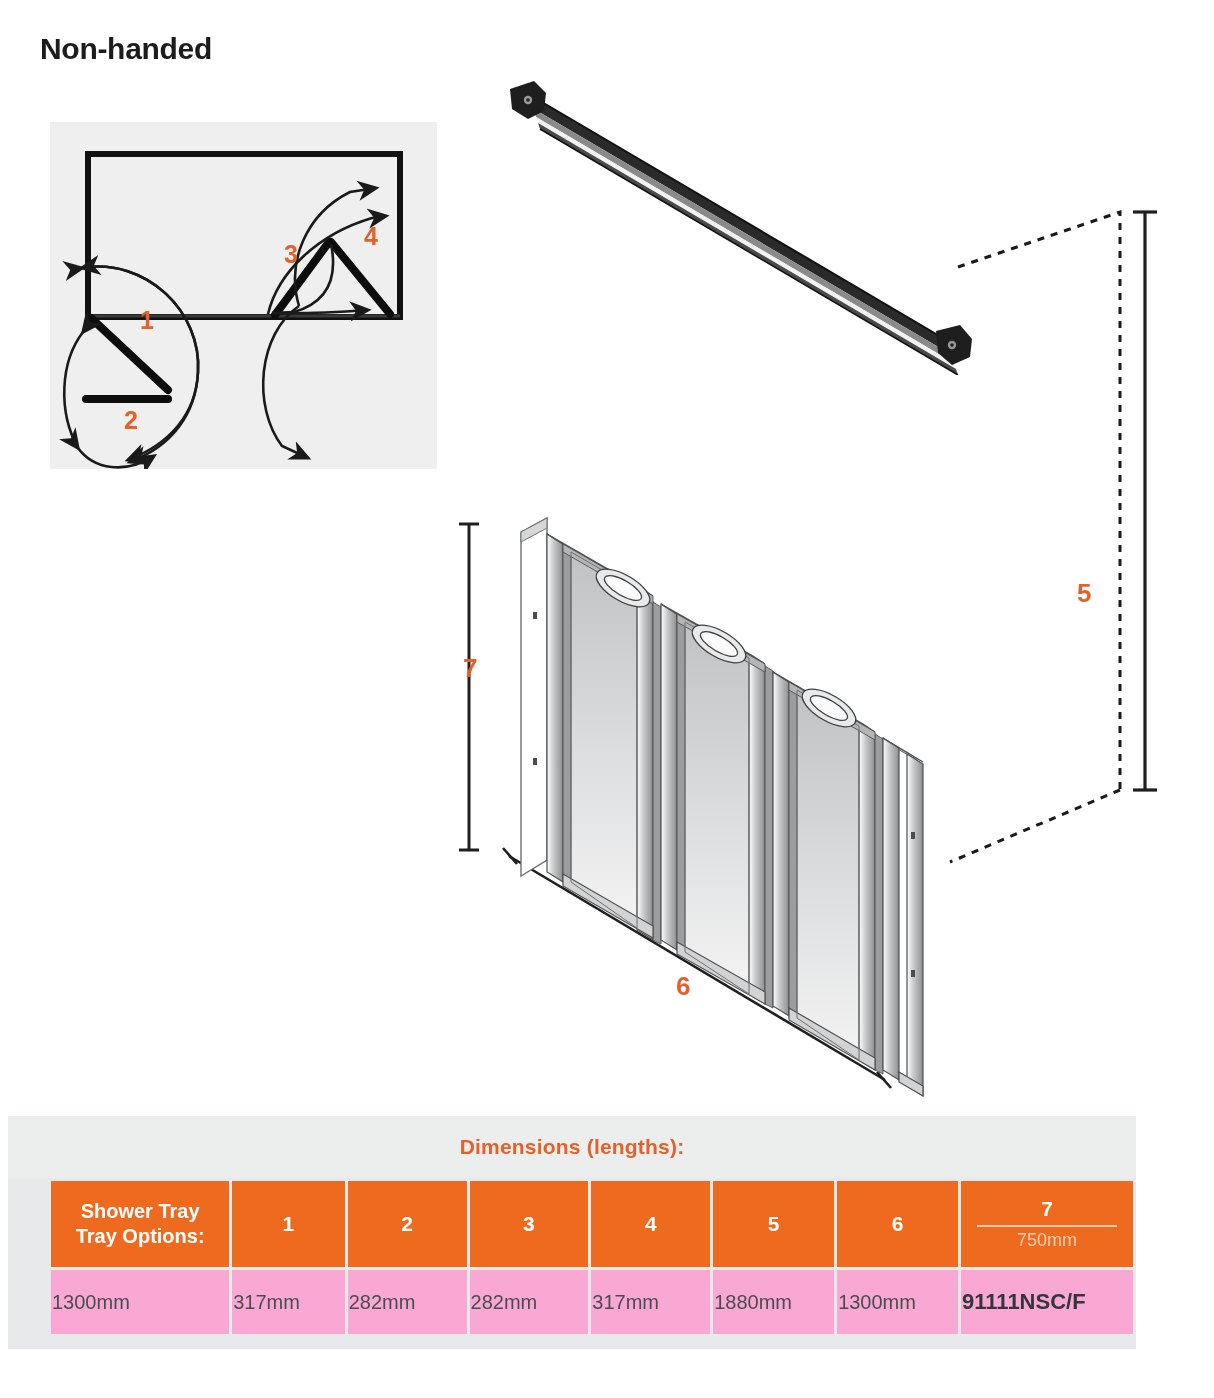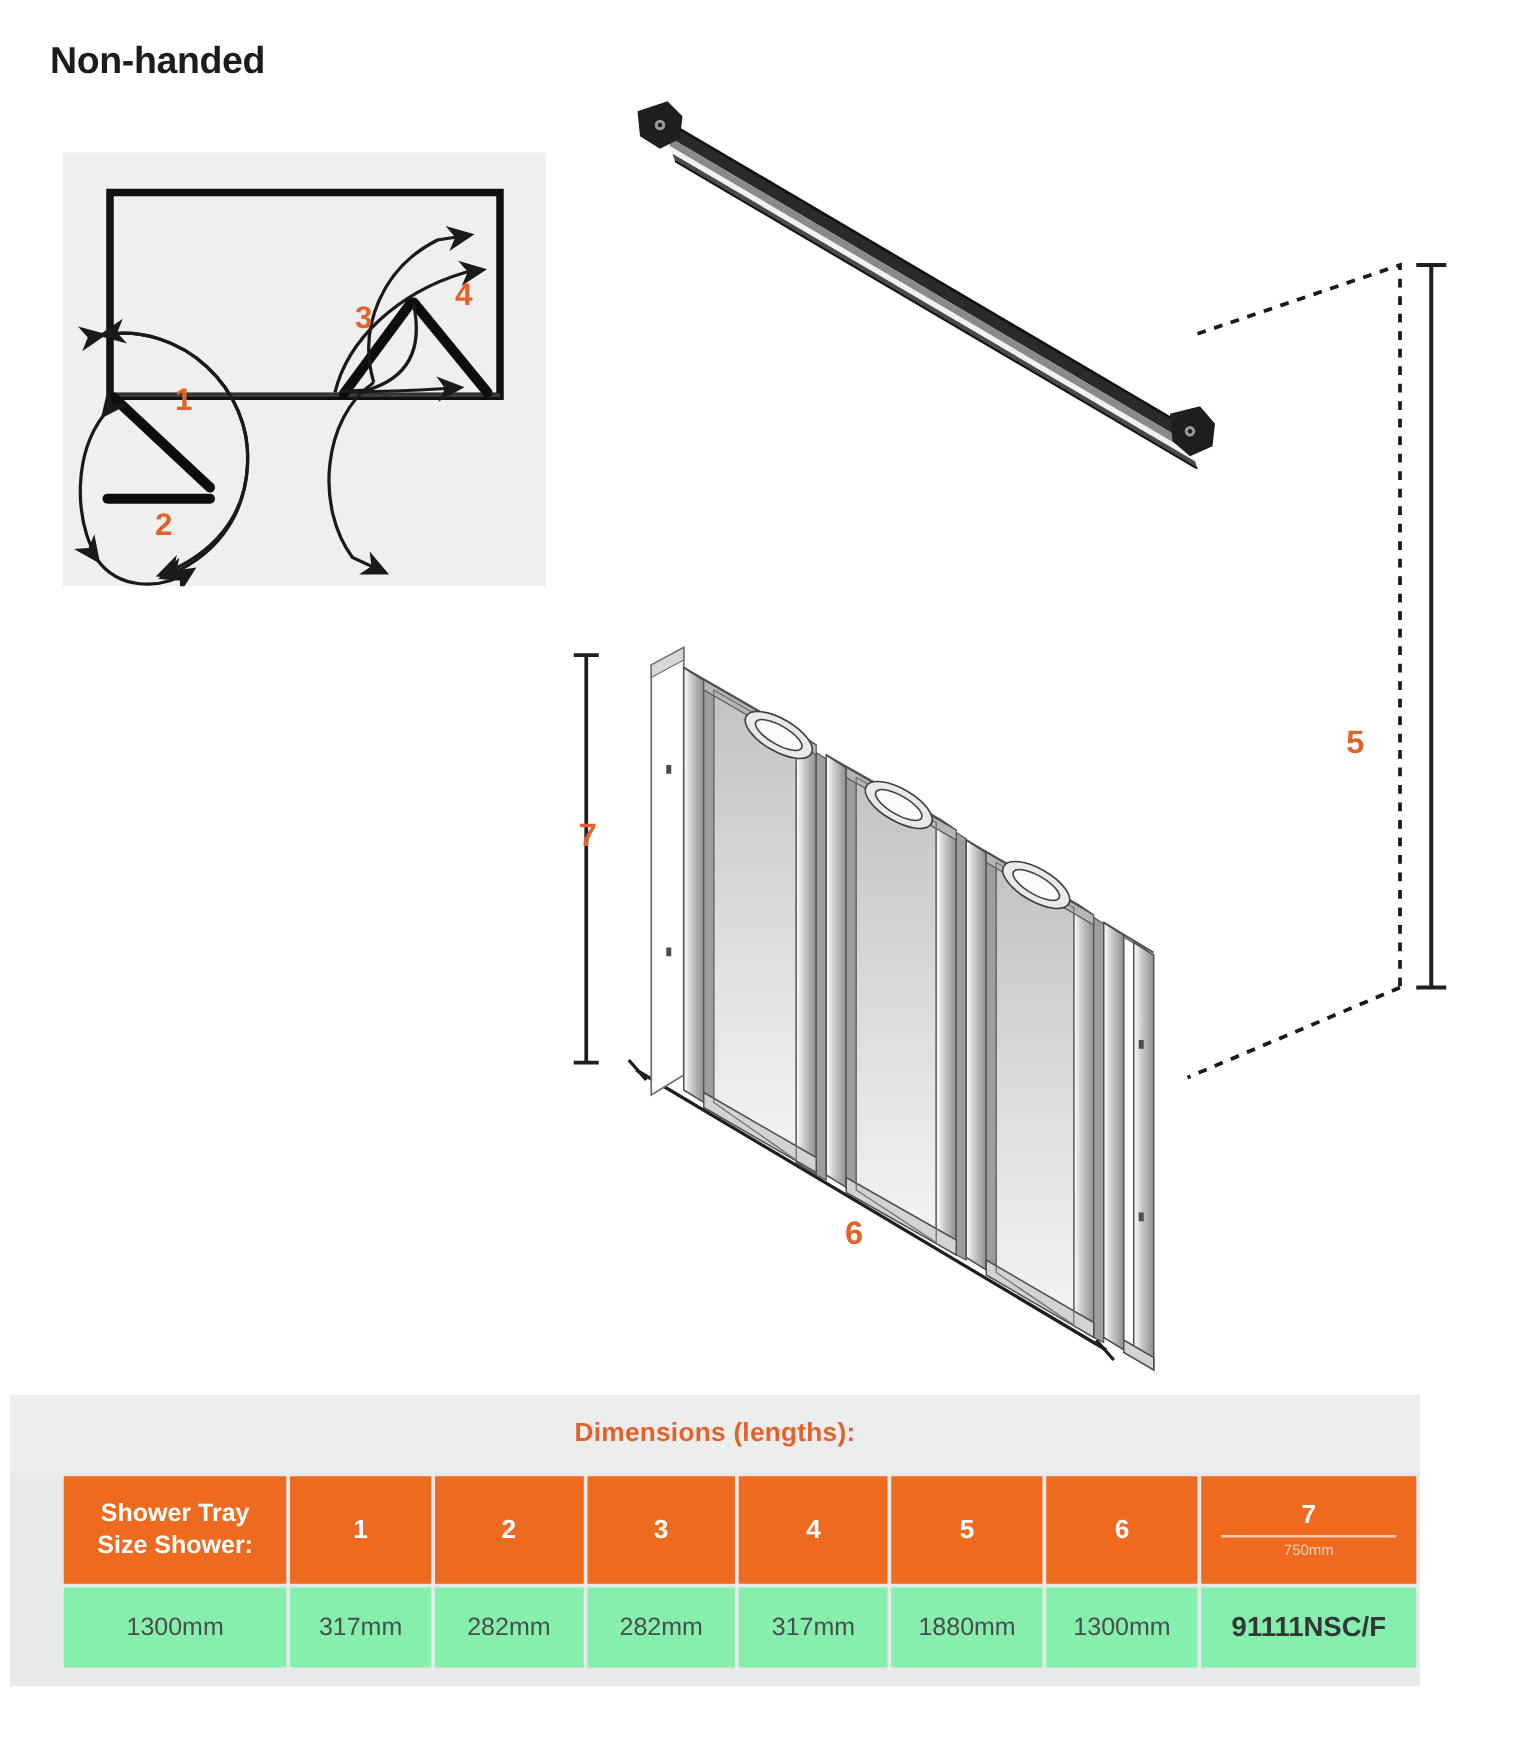--- a/index.html
+++ b/index.html
@@ -121,43 +121,43 @@
     vertical-align: middle;
     text-align: center;
     padding: 0 4px;
   }
   table.dims th.row-label {
     font-size: 20px;
     line-height: 1.25;
     text-align: center;
   }
   table.dims td {
-    background: #86efac;
+    background: #f9a8d4;
     color: #4a4d50;
     font-size: 20px;
     height: 62px;
-    text-align: center;
+    text-align: left;
     vertical-align: middle;
   }
   table.dims td.code {
     color: #33363a;
     font-weight: bold;
     font-size: 22px;
   }
   .col7-wrap { display: block; line-height: 1.05; }
   .col7-num { display: block; font-size: 21px; font-weight: bold; }
   .col7-rule {
     display: block;
     height: 2px;
     background: #f8cdb4;
     margin: 5px 12px 4px 12px;
   }
   .col7-sub {
     display: block;
-    font-size: 12px;
+    font-size: 18px;
     font-weight: normal;
     color: #fbd0b7;
   }
   #table-bottom-strip { height: 12px; background: #e8e9ea; }
 </style>
 </head>
 <body>
 
 <div id="page-title">Non-handed</div>
 
@@ -362,21 +362,21 @@
       <col style="width:11.2%">
       <col style="width:11.2%">
       <col style="width:11.4%">
       <col style="width:11.4%">
       <col style="width:16.2%">
     </colgroup>
     <thead>
       <tr>
         <th class="row-label">
           <span>Shower Tray</span><br>
-          <span>Size Shower:</span>
+          <span>Tray Options:</span>
         </th>
         <th>1</th>
         <th>2</th>
         <th>3</th>
         <th>4</th>
         <th>5</th>
         <th>6</th>
         <th>
           <span class="col7-wrap">
             <span class="col7-num">7</span>

